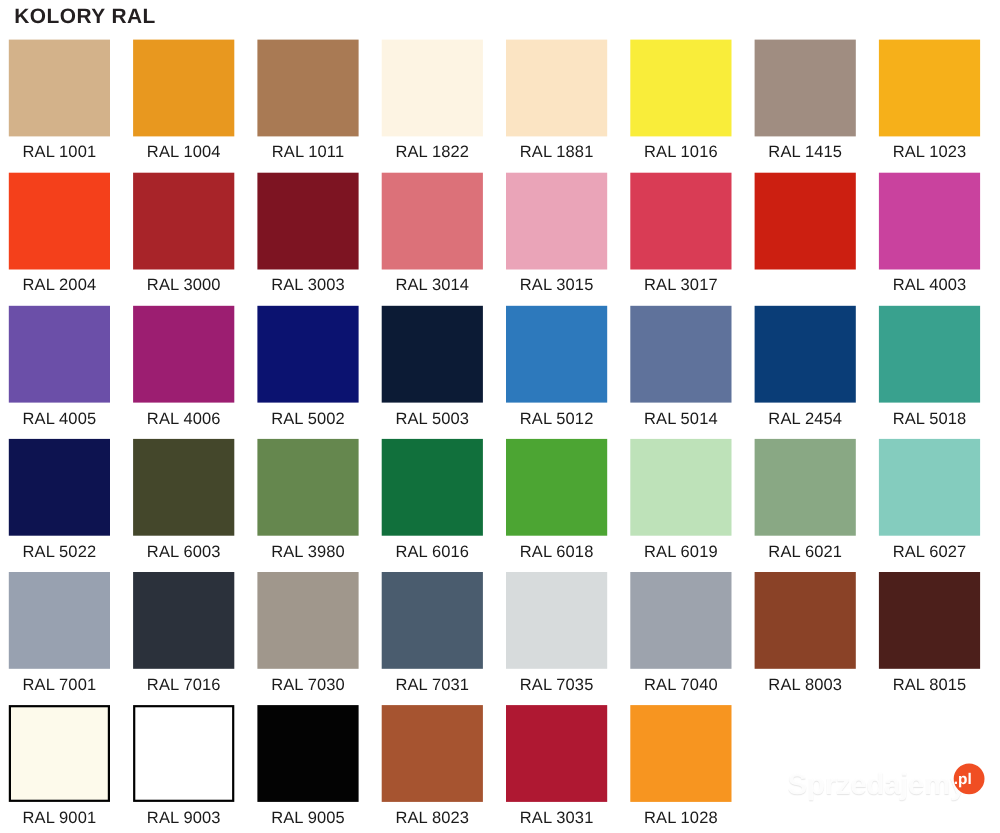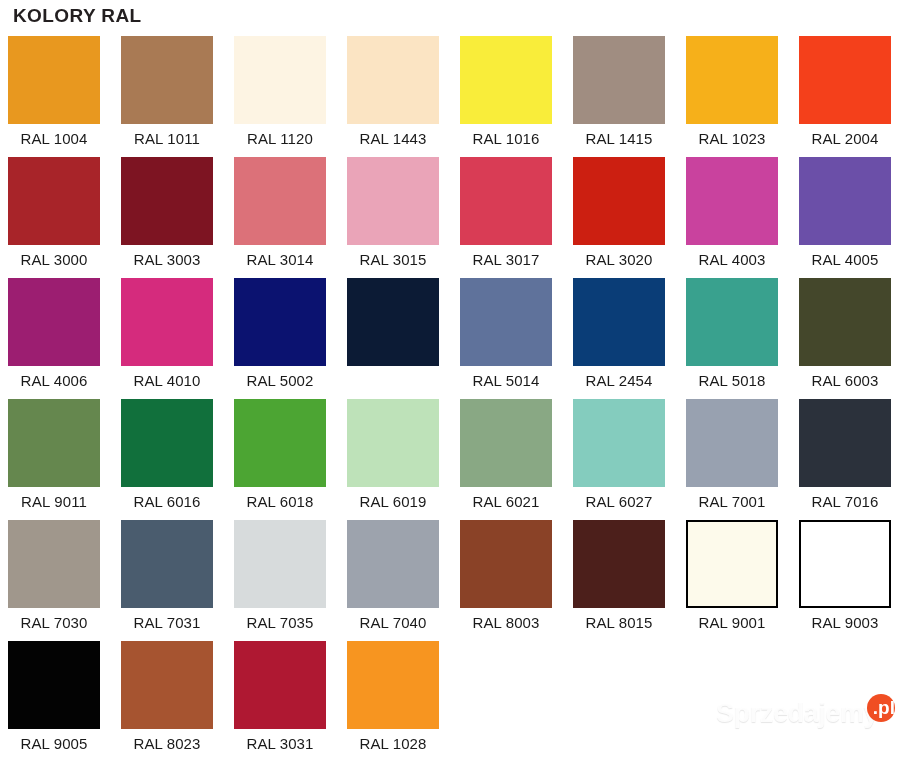--- a/index.html
+++ b/index.html
@@ -97,49 +97,53 @@
   }
   #watermark-badge {
     position: absolute;
     left: 151px;
     top: 0px;
     width: 28px;
     height: 28px;
     border-radius: 50%;
     background: #f04e23;
     color: #ffffff;
-    font-size: 19px;
+    font-size: 14px;
     font-weight: bold;
-    text-align: right;
+    text-align: left;
     line-height: 28px;
   }
 </style>
 </head>
 <body>
 
 <div id="chart-root">
 
   <div id="page-title">KOLORY RAL</div>
 
   <div id="swatch-grid">
       <div class="swatch-cell">
+        <div class="swatch-chip" style="background: rgb(211, 178, 138);"></div>
+        <span class="swatch-label">RAL 1001</span>
+      </div>
+      <div class="swatch-cell">
         <div class="swatch-chip" style="background: rgb(232, 152, 31);"></div>
         <span class="swatch-label">RAL 1004</span>
       </div>
       <div class="swatch-cell">
         <div class="swatch-chip" style="background: rgb(169, 122, 84);"></div>
         <span class="swatch-label">RAL 1011</span>
       </div>
       <div class="swatch-cell">
         <div class="swatch-chip" style="background: rgb(253, 244, 227);"></div>
-        <span class="swatch-label">RAL 1120</span>
+        <span class="swatch-label">RAL 1822</span>
       </div>
       <div class="swatch-cell">
         <div class="swatch-chip" style="background: rgb(251, 228, 195);"></div>
-        <span class="swatch-label">RAL 1443</span>
+        <span class="swatch-label">RAL 1881</span>
       </div>
       <div class="swatch-cell">
         <div class="swatch-chip" style="background: rgb(249, 237, 58);"></div>
         <span class="swatch-label">RAL 1016</span>
       </div>
       <div class="swatch-cell">
         <div class="swatch-chip" style="background: rgb(160, 141, 129);"></div>
         <span class="swatch-label">RAL 1415</span>
       </div>
       <div class="swatch-cell">
@@ -165,64 +169,68 @@
       <div class="swatch-cell">
         <div class="swatch-chip" style="background: rgb(234, 164, 184);"></div>
         <span class="swatch-label">RAL 3015</span>
       </div>
       <div class="swatch-cell">
         <div class="swatch-chip" style="background: rgb(217, 60, 85);"></div>
         <span class="swatch-label">RAL 3017</span>
       </div>
       <div class="swatch-cell">
         <div class="swatch-chip" style="background: rgb(204, 31, 17);"></div>
-        <span class="swatch-label">RAL 3020</span>
       </div>
       <div class="swatch-cell">
         <div class="swatch-chip" style="background: rgb(201, 66, 158);"></div>
         <span class="swatch-label">RAL 4003</span>
       </div>
       <div class="swatch-cell">
         <div class="swatch-chip" style="background: rgb(107, 79, 168);"></div>
         <span class="swatch-label">RAL 4005</span>
       </div>
       <div class="swatch-cell">
         <div class="swatch-chip" style="background: rgb(156, 30, 113);"></div>
         <span class="swatch-label">RAL 4006</span>
       </div>
       <div class="swatch-cell">
-        <div class="swatch-chip" style="background: rgb(213, 43, 125);"></div>
-        <span class="swatch-label">RAL 4010</span>
-      </div>
-      <div class="swatch-cell">
         <div class="swatch-chip" style="background: rgb(11, 18, 112);"></div>
         <span class="swatch-label">RAL 5002</span>
       </div>
       <div class="swatch-cell">
         <div class="swatch-chip" style="background: rgb(12, 27, 53);"></div>
+        <span class="swatch-label">RAL 5003</span>
+      </div>
+      <div class="swatch-cell">
+        <div class="swatch-chip" style="background: rgb(45, 121, 188);"></div>
+        <span class="swatch-label">RAL 5012</span>
       </div>
       <div class="swatch-cell">
         <div class="swatch-chip" style="background: rgb(95, 114, 155);"></div>
         <span class="swatch-label">RAL 5014</span>
       </div>
       <div class="swatch-cell">
         <div class="swatch-chip" style="background: rgb(10, 61, 119);"></div>
         <span class="swatch-label">RAL 2454</span>
       </div>
       <div class="swatch-cell">
         <div class="swatch-chip" style="background: rgb(57, 161, 142);"></div>
         <span class="swatch-label">RAL 5018</span>
       </div>
       <div class="swatch-cell">
+        <div class="swatch-chip" style="background: rgb(13, 19, 80);"></div>
+        <span class="swatch-label">RAL 5022</span>
+      </div>
+      <div class="swatch-cell">
         <div class="swatch-chip" style="background: rgb(68, 71, 43);"></div>
         <span class="swatch-label">RAL 6003</span>
       </div>
       <div class="swatch-cell">
         <div class="swatch-chip" style="background: rgb(101, 135, 78);"></div>
-        <span class="swatch-label">RAL 9011</span>
+        <span class="swatch-label">RAL 3980</span>
       </div>
       <div class="swatch-cell">
         <div class="swatch-chip" style="background: rgb(17, 112, 60);"></div>
         <span class="swatch-label">RAL 6016</span>
       </div>
       <div class="swatch-cell">
         <div class="swatch-chip" style="background: rgb(76, 165, 51);"></div>
         <span class="swatch-label">RAL 6018</span>
       </div>
       <div class="swatch-cell">

